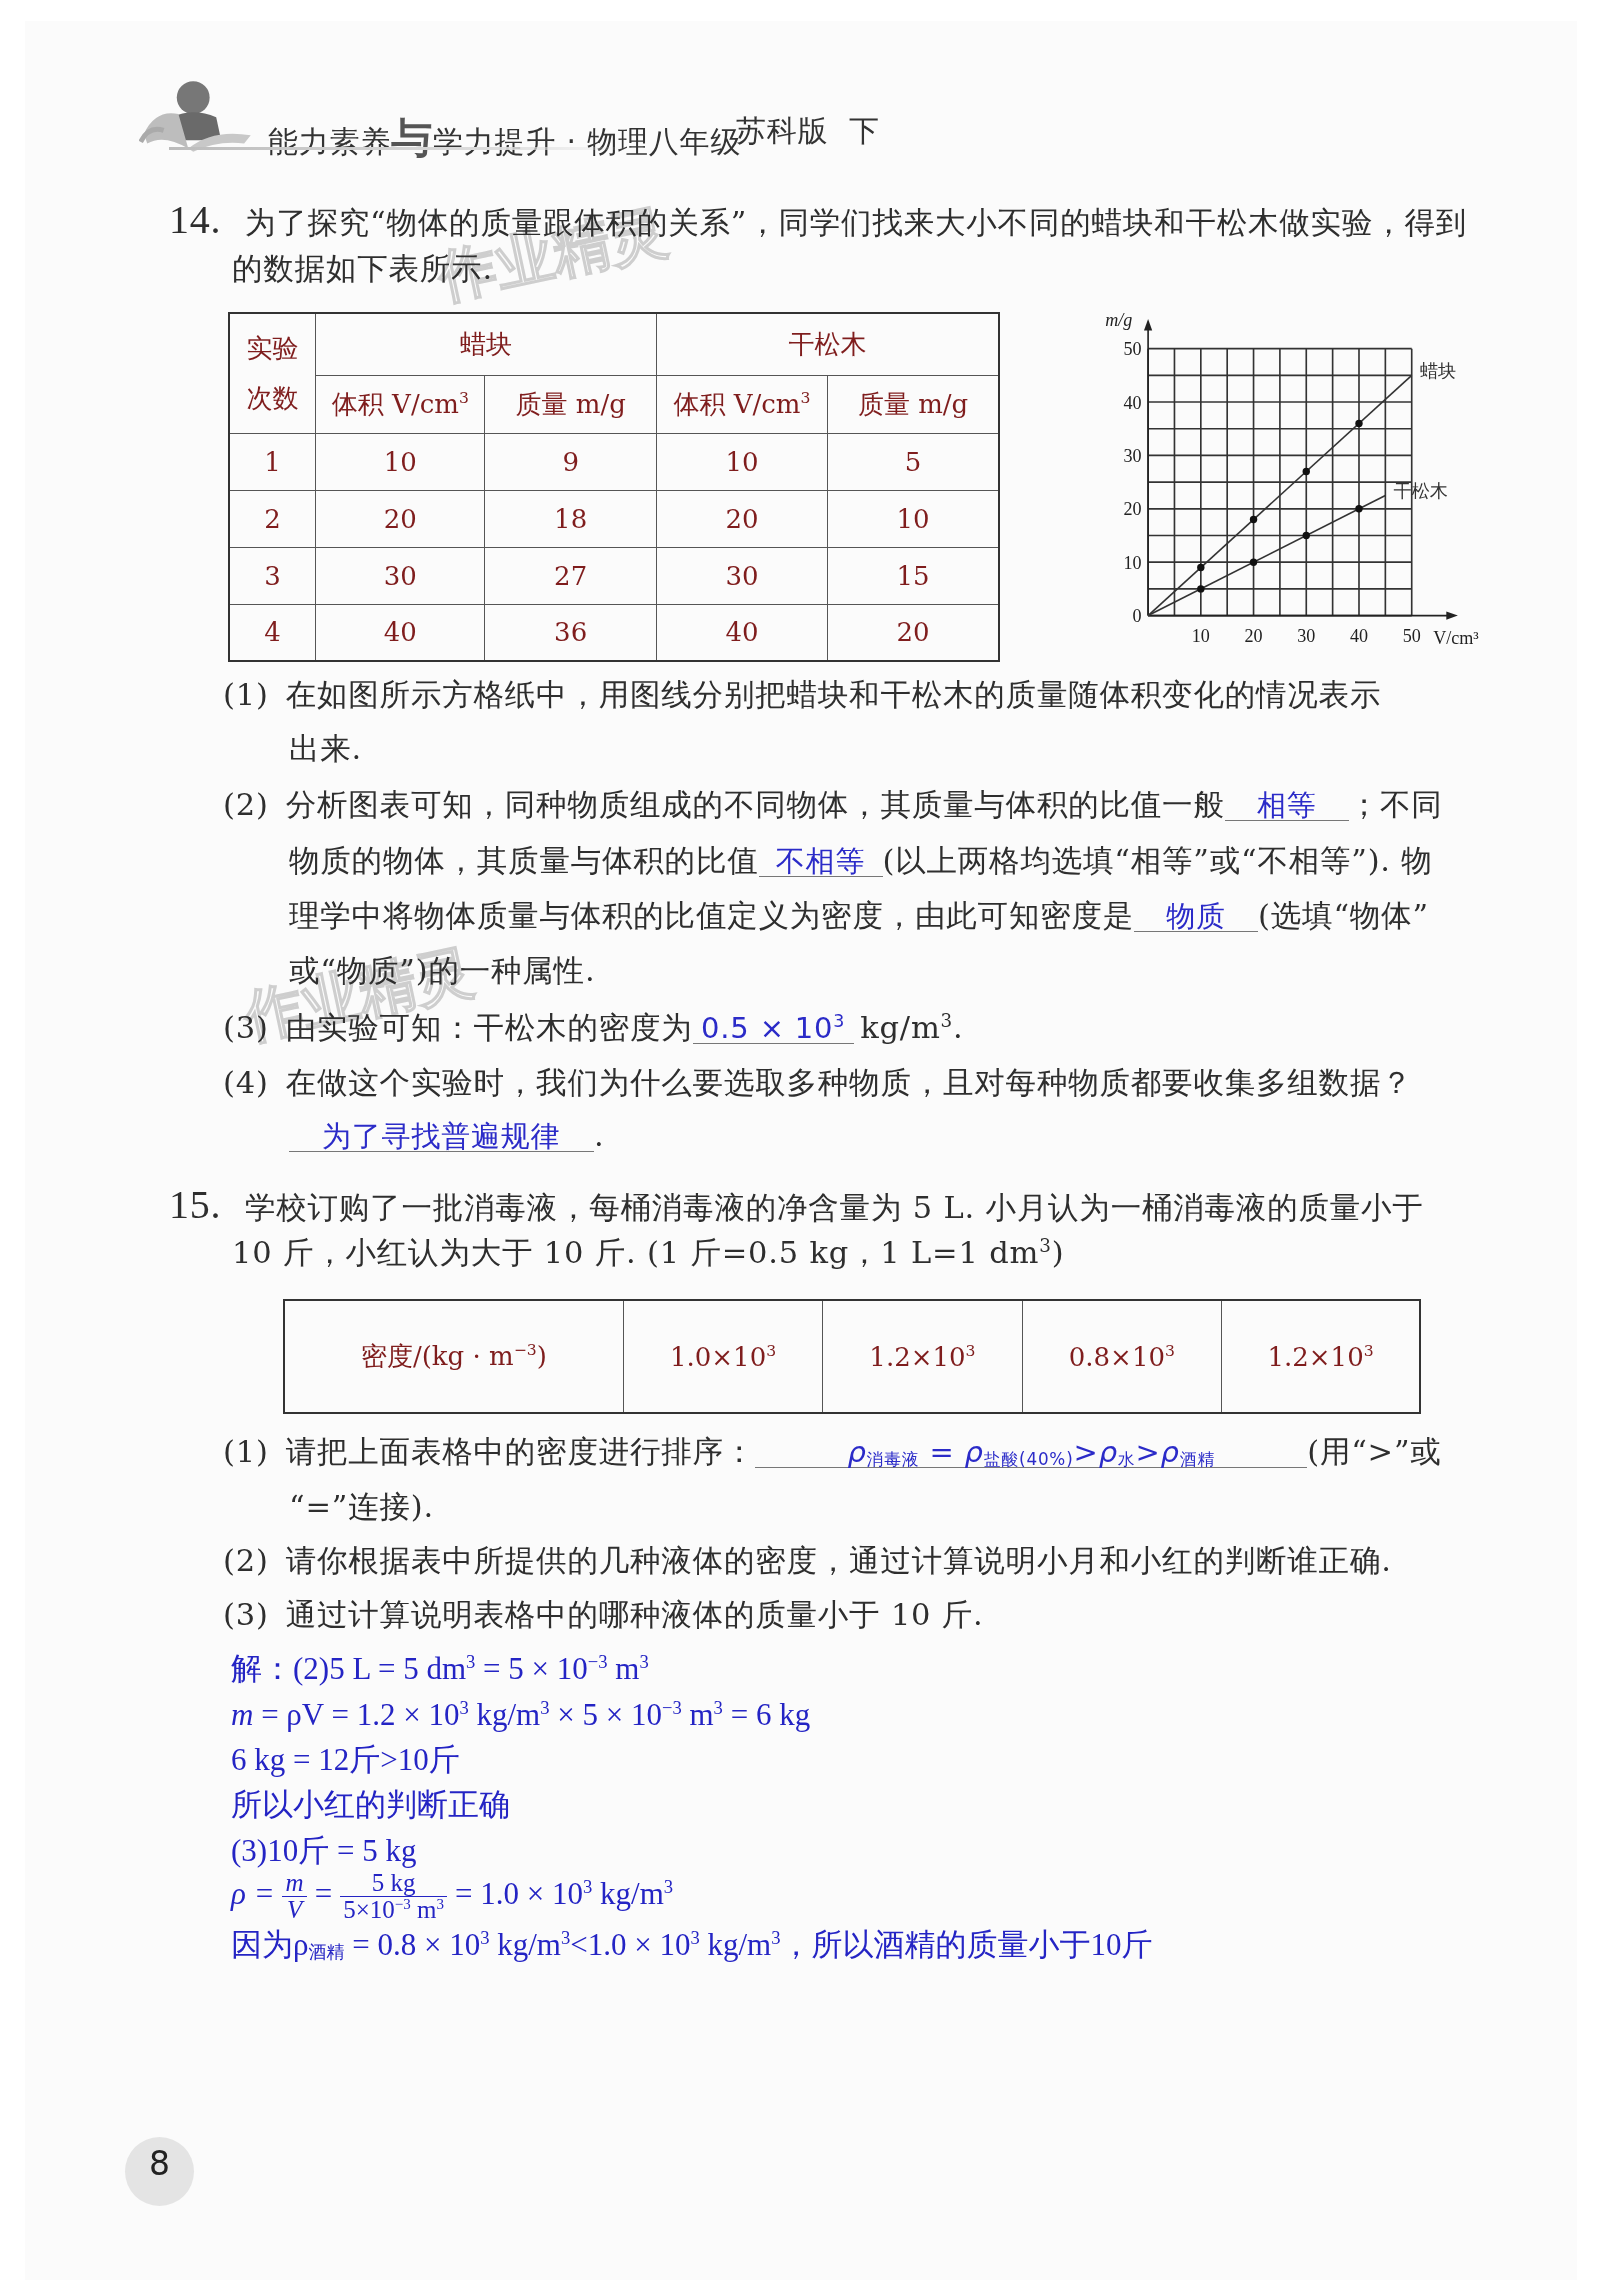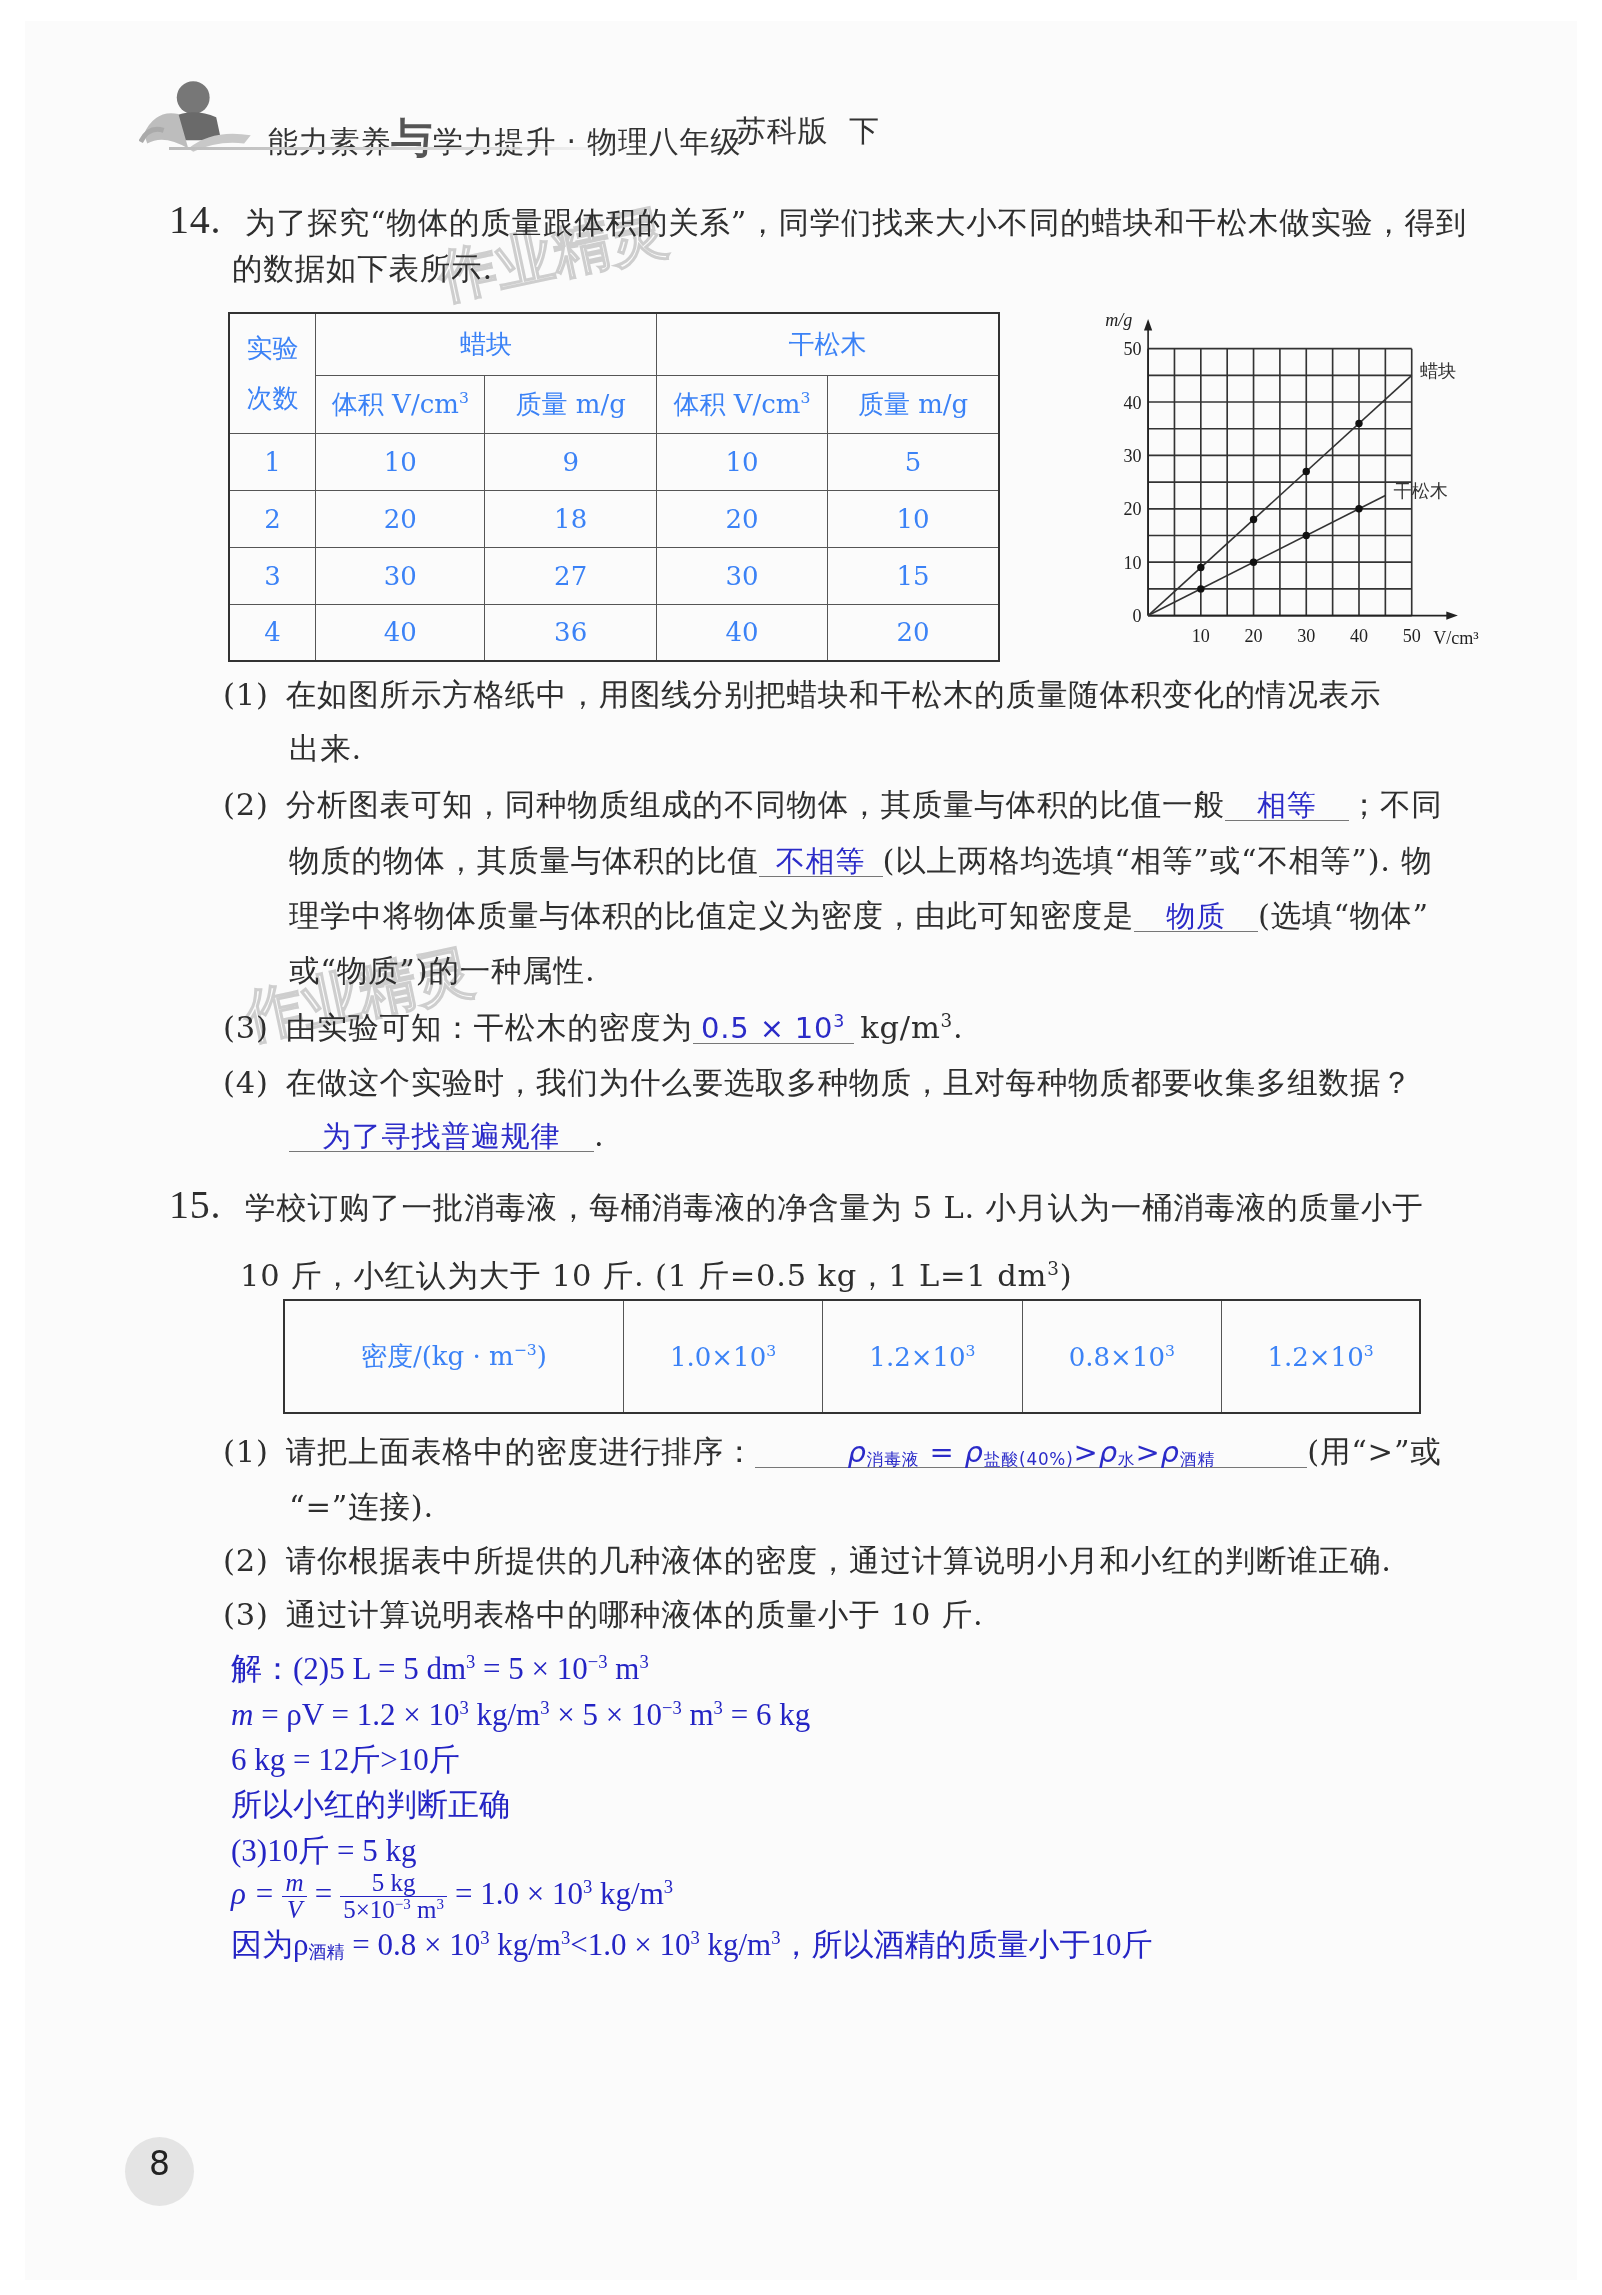--- a/index.html
+++ b/index.html
@@ -11,21 +11,21 @@
   .hdr .yu { font-size:41px; font-weight:bold; color:#555; }
   .hdr-rule { position:absolute; left:169px; top:147px; width:462px; height:3.3px;
               background:linear-gradient(90deg,#bbb,#ddd 70%,rgba(255,255,255,0)); }
   .txt { font-size:30.5px; line-height:1; color:#2e2e2e; letter-spacing:0.8px; }
   .qnum { font-weight:normal; font-family:"Liberation Serif",serif; font-size:40px; }
   .ans { color:#2b2bc8; font-family:"DejaVu Sans","Liberation Sans",sans-serif; font-size:29px; }
   .blank { display:inline-block; border-bottom:1.6px solid #777; text-align:center; vertical-align:baseline; }
   .sol { font-size:31px; color:#2424c4; font-family:"Liberation Serif","DejaVu Serif",serif; line-height:1; }
   sup { font-size:60%; vertical-align:super; line-height:0; }
   sub.s { font-size:58%; vertical-align:-3.3px; line-height:0; }
-  table.t { position:absolute; border-collapse:collapse; font-size:26px; color:#3b82f6; }
+  table.t { position:absolute; border-collapse:collapse; font-size:26px; color:#7f1d1d; }
   table.t td { border:1.6px solid #555; text-align:center; padding:0; }
   table.t1 { left:228px; top:312px; width:772px; height:348px; border:2.5px solid #333; }
   table.t2 { left:283px; top:1299px; width:1138px; height:115px; border:2.5px solid #333; }
   .frac { display:inline-block; vertical-align:middle; text-align:center; font-size:25px; line-height:1.05; }
   .frac .num { display:block; border-bottom:1.6px solid #2424c4; padding:0 3.3px; }
   .frac .den { display:block; padding:0 3.3px; }
   .watermark { position:absolute; font-family:"DejaVu Sans",sans-serif; font-weight:bold; font-size:58px;
                color:transparent; -webkit-text-stroke:1.2px #bbb; transform:rotate(-12deg); opacity:0.7; }
   .pagenum-bg { position:absolute; left:125px; top:2137px; width:69px; height:69px; border-radius:50%; background:#e4e4e4; }
   .pagenum { position:absolute; left:125px; top:2144px; width:69px; text-align:center;
@@ -208,21 +208,21 @@
   <span style="margin-left:6.6px;">在做这个实验时，我们为什么要选取多种物质，且对每种物质都要收集多组数据？</span>
 </div>
 <div class="abs txt" style="left:289px;top:1121px;">
   <span class="blank ans" style="width:272px;text-align:left;padding-left:33px;">为了寻找普遍规律</span><span>.</span>
 </div>
 
 <div class="abs txt" style="left:169px;top:1185px;">
   <span class="qnum">15.</span>
   <span style="margin-left:13px;">学校订购了一批消毒液，每桶消毒液的净含量为 5 L. 小月认为一桶消毒液的质量小于</span>
 </div>
-<div class="abs txt" style="left:240px;top:1238px;margin-top:23px;">
+<div class="abs txt" style="left:232px;top:1238px;">
   <span>10 斤，小红认为大于 10 斤. (1 斤=0.5 kg，1 L=1 dm</span><sup>3</sup><span>)</span>
 </div>
 
 <table class="t t2">
   <colgroup>
       <col style="width:341px">
       <col style="width:200px">
       <col style="width:200px">
       <col style="width:200px">
       <col style="width:199px">

